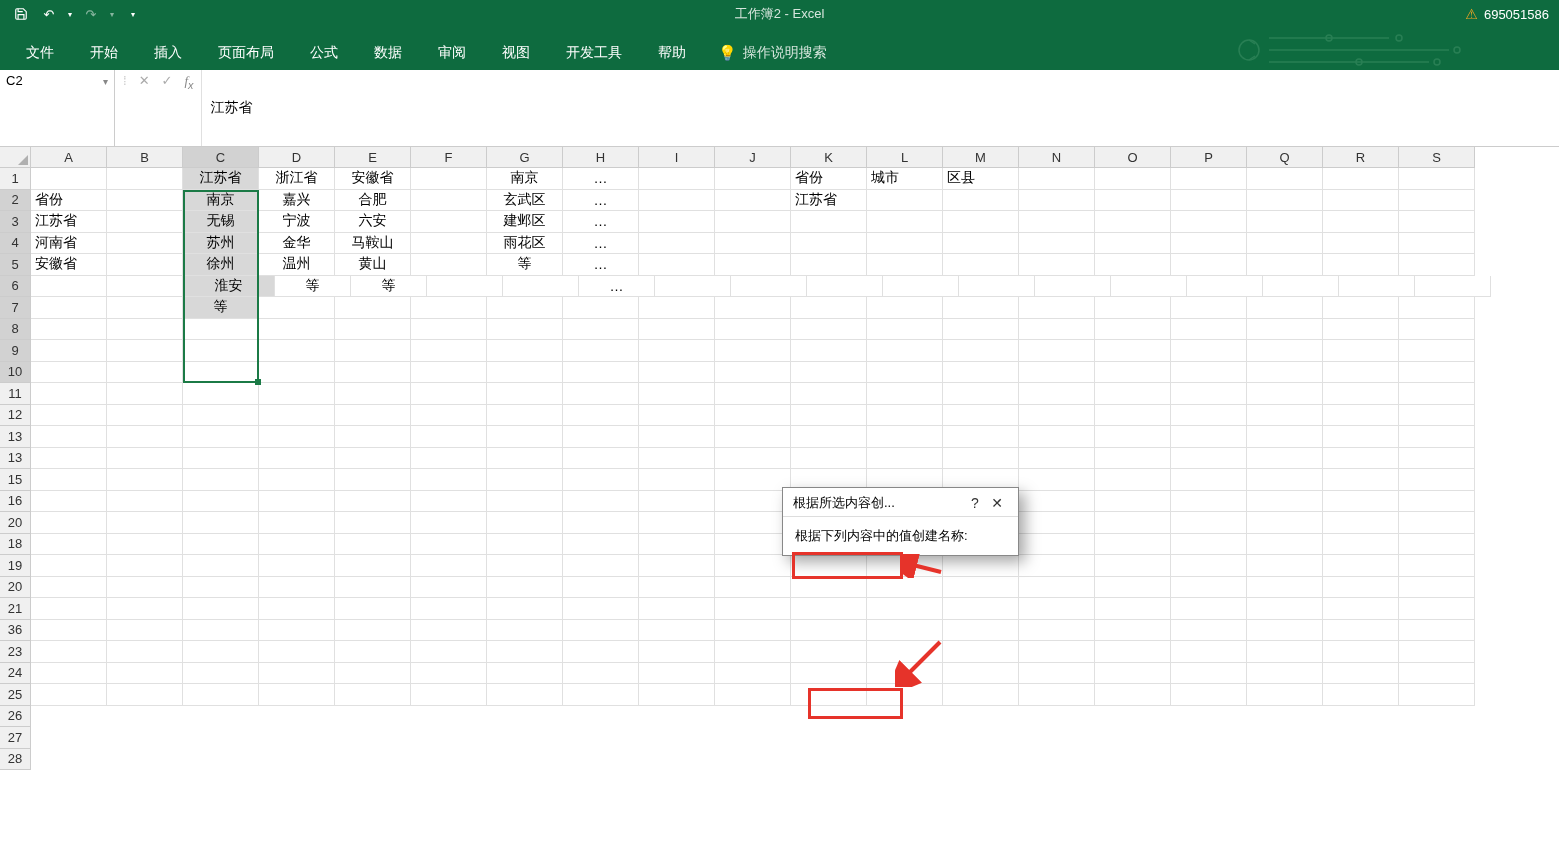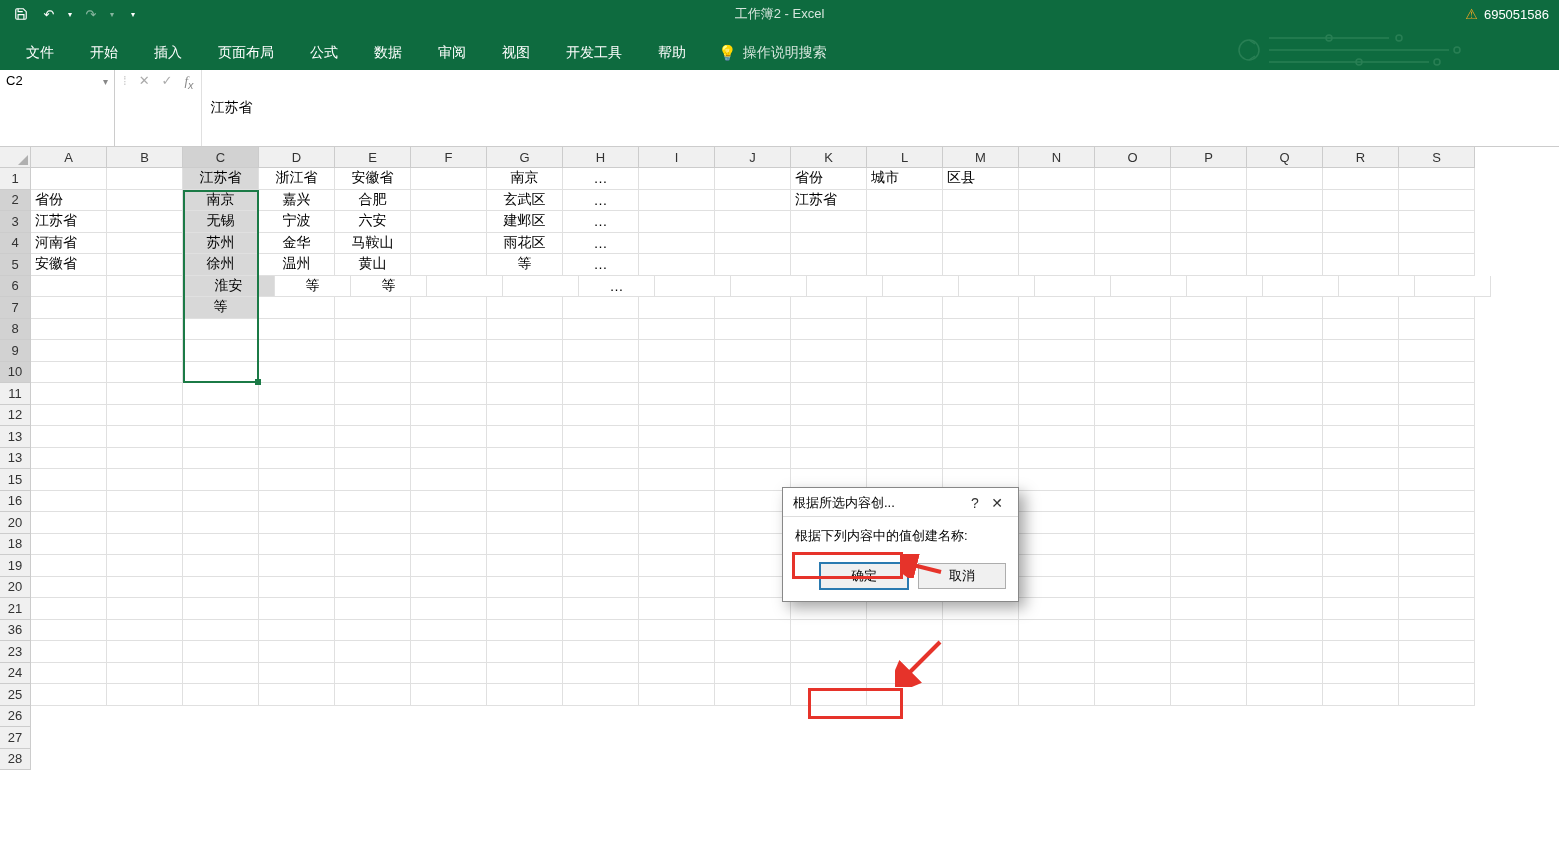--- a/index.html
+++ b/index.html
@@ -730,24 +730,20 @@
 
   <div class="dialog">
     <div class="dlg-title">
       <span class="dlg-title-text">根据所选内容创...</span>
       <span class="dlg-help">?</span>
       <span class="dlg-close">✕</span>
     </div>
     <div class="dlg-body">
       <div class="dlg-label">根据下列内容中的值创建名称:</div>
     </div>
-    <div class="dlg-btns">
-      <div class="btn primary">确定</div>
-      <div class="btn">取消</div>
-    </div>
   </div>
 
   <div class="anno-box" style="left:792px; top:405px; width:111px; height:27px;"></div>
   <div class="anno-box" style="left:808px; top:541px; width:95px; height:31px;"></div>
 
   <svg class="arrow" style="left:903px; top:407px;" width="40" height="24">
     <defs>
         <marker id="ah1" markerWidth="10" markerHeight="8" refX="2" refY="4" orient="auto">
           <polygon points="0 0, 10 4, 0 8" fill="#e6332a"></polygon>
         </marker>

